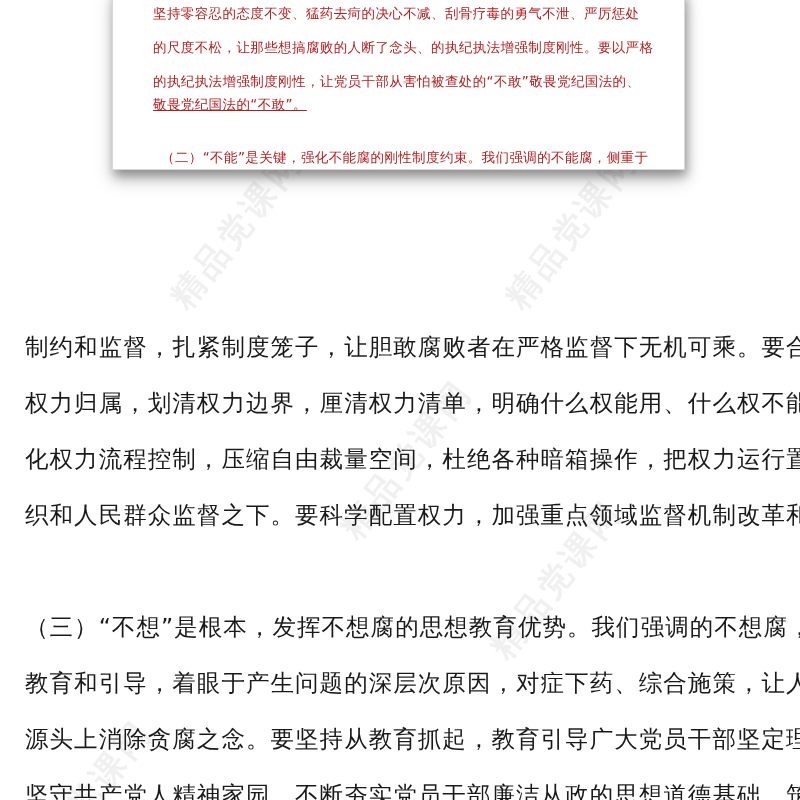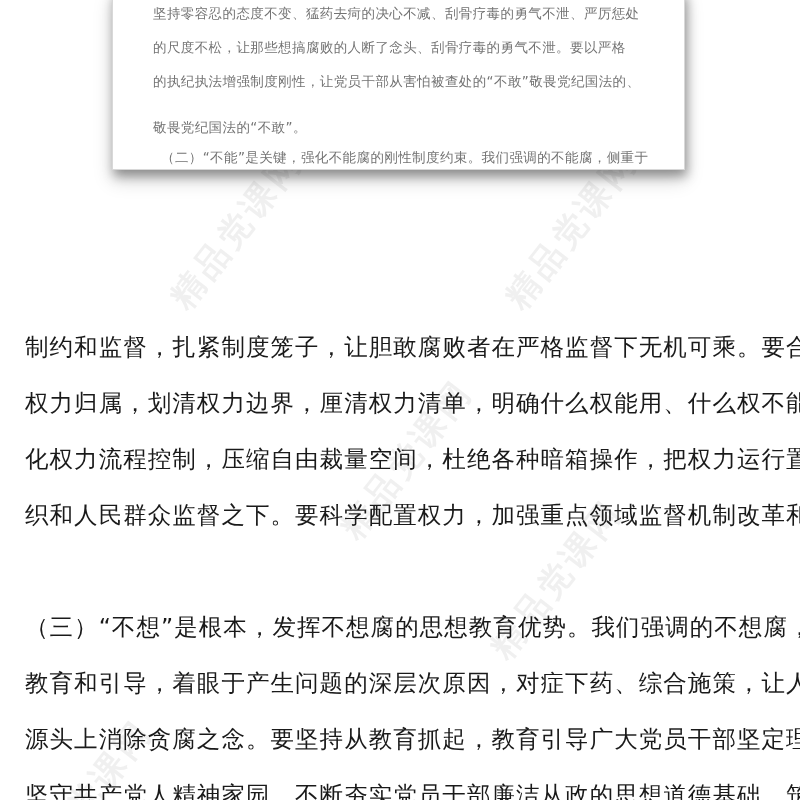--- a/index.html
+++ b/index.html
@@ -30,21 +30,21 @@
     box-shadow: 2px 6px 10px rgba(0,0,0,0.35), 0 10px 18px rgba(0,0,0,0.18);
     border: 1px solid #d8d8d8;
     overflow: hidden;
   }
   .card-line {
     position: absolute;
     left: 40px;
     font-size: 13.5px;
     line-height: 16px;
     white-space: nowrap;
-    color: #737373;
+    color: #b91c1c;
     letter-spacing: 0.4px;
   }
   .main-line {
     position: absolute;
     left: 25px;
     font-size: 23.5px;
     line-height: 28px;
     white-space: nowrap;
     color: #1a1a1a;
     letter-spacing: 1.05px;
@@ -67,23 +67,23 @@
 <div id="page">
 
   <div class="watermark" style="left:160px; top:290px;">精品党课网</div>
   <div class="watermark" style="left:495px; top:290px;">精品党课网</div>
   <div class="watermark" style="left:330px; top:520px;">精品党课网</div>
   <div class="watermark" style="left:10px; top:860px;">精品党课网</div>
   <div class="watermark" style="left:480px; top:640px;">精品党课网</div>
 
   <div class="card">
     <div class="card-line" style="top:14px;">坚持零容忍的态度不变、猛药去疴的决心不减、刮骨疗毒的勇气不泄、严厉惩处</div>
-    <div class="card-line" style="top:48px;">的尺度不松，让那些想搞腐败的人断了念头、刮骨疗毒的勇气不泄。要以严格</div>
+    <div class="card-line" style="top:48px;">的尺度不松，让那些想搞腐败的人断了念头、的执纪执法增强制度刚性。要以严格</div>
     <div class="card-line" style="top:82px;">的执纪执法增强制度刚性，让党员干部从害怕被查处的“不敢”敬畏党纪国法的、</div>
-    <div class="card-line" style="top:128px;">敬畏党纪国法的“不敢”。</div>
+    <div class="card-line" style="top:105px;text-decoration:underline;">敬畏党纪国法的“不敢”。</div>
     <div class="card-line" style="top:158px; left:48px;">（二）“不能”是关键，强化不能腐的刚性制度约束。我们强调的不能腐，侧重于</div>
   </div>
 
   <div class="main-line" style="top:333px;">制约和监督，扎紧制度笼子，让胆敢腐败者在严格监督下无机可乘。要合理确定</div>
   <div class="main-line" style="top:389px;">权力归属，划清权力边界，厘清权力清单，明确什么权能用、什么权不能用，强</div>
   <div class="main-line" style="top:445px;">化权力流程控制，压缩自由裁量空间，杜绝各种暗箱操作，把权力运行置于党组</div>
   <div class="main-line" style="top:501px;">织和人民群众监督之下。要科学配置权力，加强重点领域监督机制改革和制度建</div>
   <div class="main-line" style="top:613px;">（三）“不想”是根本，发挥不想腐的思想教育优势。我们强调的不想腐，侧重于</div>
   <div class="main-line" style="top:669px;">教育和引导，着眼于产生问题的深层次原因，对症下药、综合施策，让人从思想</div>
   <div class="main-line" style="top:725px;">源头上消除贪腐之念。要坚持从教育抓起，教育引导广大党员干部坚定理想信念，</div>

